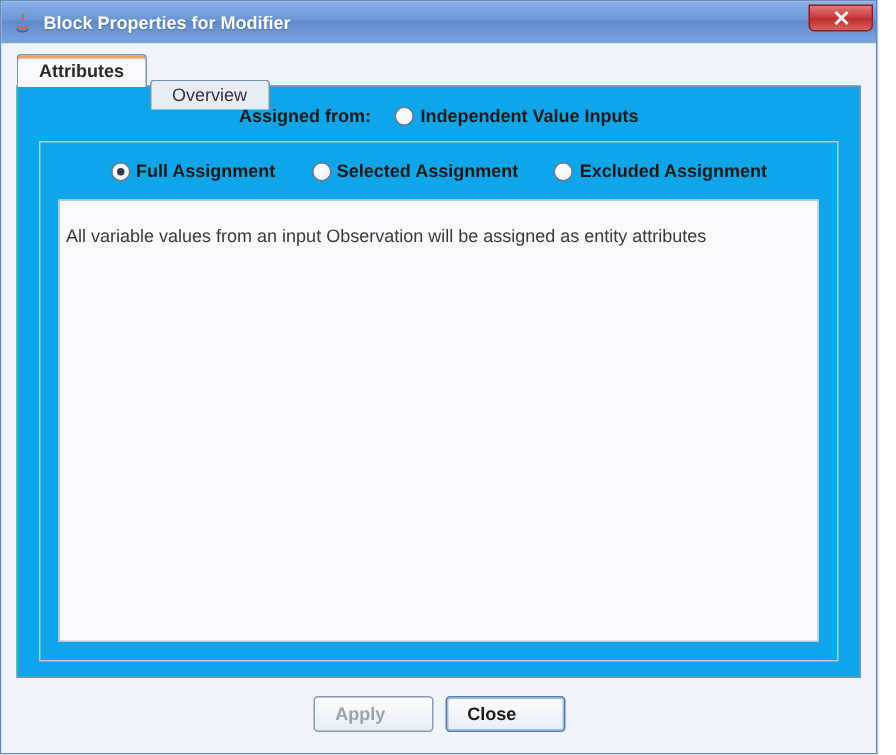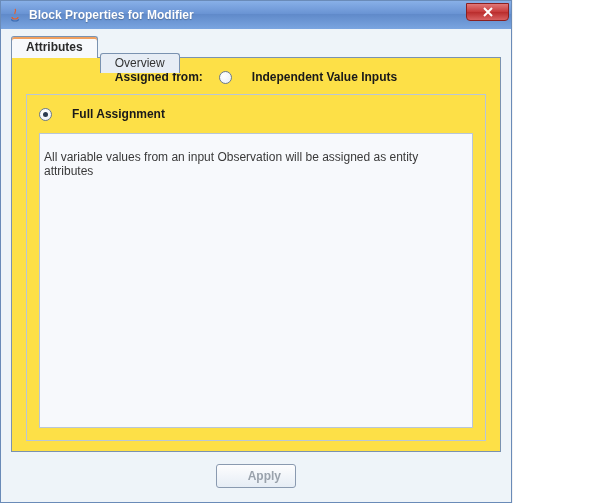--- a/index.html
+++ b/index.html
@@ -5,21 +5,21 @@
 * { box-sizing: border-box; margin: 0; padding: 0; }
 body {
   font-family: "Segoe UI", Tahoma, sans-serif;
   font-size: 12px;
   background: #fff;
   width: 597px;
   height: 503px;
   overflow: hidden;
 }
 .window {
-  width: 512px;
+  width: 585px;
   height: 503px;
   border: 1px solid #6a8bb8;
   display: flex;
   flex-direction: column;
   background: #fff;
   box-shadow: 0 0 0 1px rgba(0,0,0,0.05);
 }
 .titlebar {
   height: 28px;
   background: linear-gradient(to bottom, #88b0e8 0%, #6a94d4 45%, #5f89c9 46%, #7aa5e0 100%);
@@ -90,39 +90,39 @@
 }
 .tab.active {
   background: #f7f9fc;
   z-index: 2;
   box-shadow: inset 0 2px 0 #f0a060;
 }
 .tab-content {
   flex: 1;
   margin: 0 8px 4px 8px;
   border: 1px solid #7a92b0;
-  background: #fde047;
+  background: #0ea5e9;
   padding: 12px 14px 10px 14px;
   display: flex;
   flex-direction: column;
 }
 .row {
   display: flex;
   align-items: center;
   justify-content: center;
   gap: 16px;
   margin-bottom: 10px;
   font-weight: bold;
   color: #1a1a1a;
 }
 .row .label { font-weight: bold; }
 .radio-wrap {
   display: flex;
   align-items: center;
-  gap: 20px;
+  gap: 4px;
 }
 .radio {
   width: 13px;
   height: 13px;
   border: 1px solid #6a7a90;
   border-radius: 50%;
   background: radial-gradient(circle at 35% 35%, #fff, #e8eef6);
   position: relative;
   flex-shrink: 0;
 }
@@ -139,21 +139,21 @@
 .groupbox {
   border: 1px solid #b8c6d8;
   padding: 12px 12px;
   display: flex;
   flex-direction: column;
   flex: 1;
 }
 .groupbox .radio-row {
   display: flex;
   align-items: center;
-  justify-content: flex-start;
+  justify-content: center;
   gap: 24px;
   font-weight: bold;
   color: #1a1a1a;
   margin-bottom: 12px;
 }
 .desc-box {
   flex: 1;
   border: 1px solid #b8c6d8;
   background: #f7f9fc;
   padding: 16px 4px;
@@ -175,21 +175,21 @@
   border: 1px solid #8a9ab0;
   background: linear-gradient(to bottom, #fdfdfe, #e6edf5);
   border-radius: 3px;
   font-family: inherit;
   font-size: 12px;
   font-weight: bold;
   padding: 0 14px;
   color: #1a1a1a;
   display: inline-flex;
   align-items: center;
-  justify-content: flex-end;
+  justify-content: flex-start;
 }
 .btn[disabled] {
   color: #9aa2ac;
 }
 .btn.default {
   border-color: #5a7aaa;
   box-shadow: 0 0 0 1px #9cbde8 inset;
 }
 .radio-text { white-space: nowrap; }
 </style>
@@ -231,27 +231,38 @@
           <span class="radio-text">Independent Value Inputs</span>
         </label>
       </div>
 
       <div class="groupbox">
         <div class="radio-row">
           <label class="radio-wrap">
             <span class="radio checked"></span>
             <span class="radio-text">Full Assignment</span>
           </label>
+          <label class="radio-wrap">
+            <span class="radio"></span>
+            <span class="radio-text">Selected Assignment</span>
+          </label>
+          <label class="radio-wrap">
+            <span class="radio"></span>
+            <span class="radio-text">Excluded Assignment</span>
+          </label>
         </div>
 
         <div class="desc-box">
           <span>All variable values from an input Observation will be assigned as entity attributes</span>
         </div>
       </div>
     </div>
 
     <div class="footer">
       <button class="btn" disabled="">
         <span>Apply</span>
       </button>
+      <button class="btn default">
+        <span>Close</span>
+      </button>
     </div>
   </div>
 </div>
 
 </body></html>

